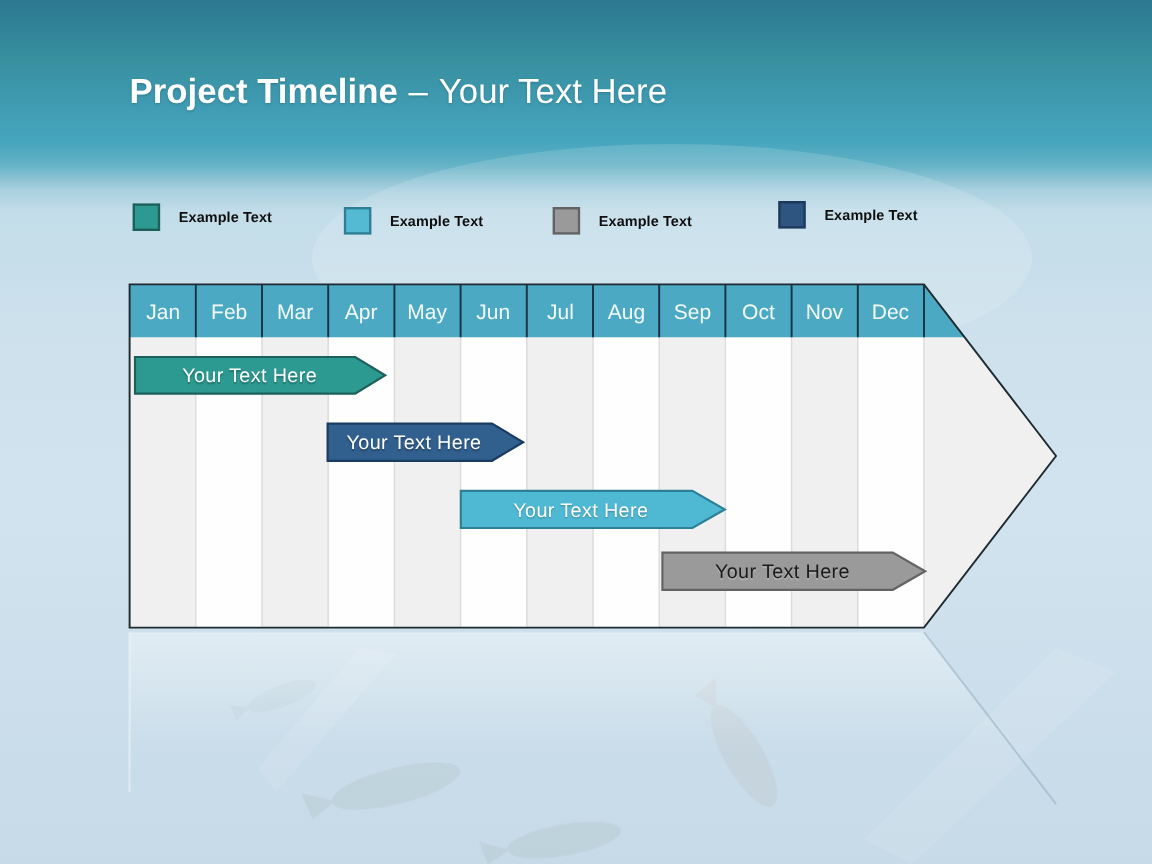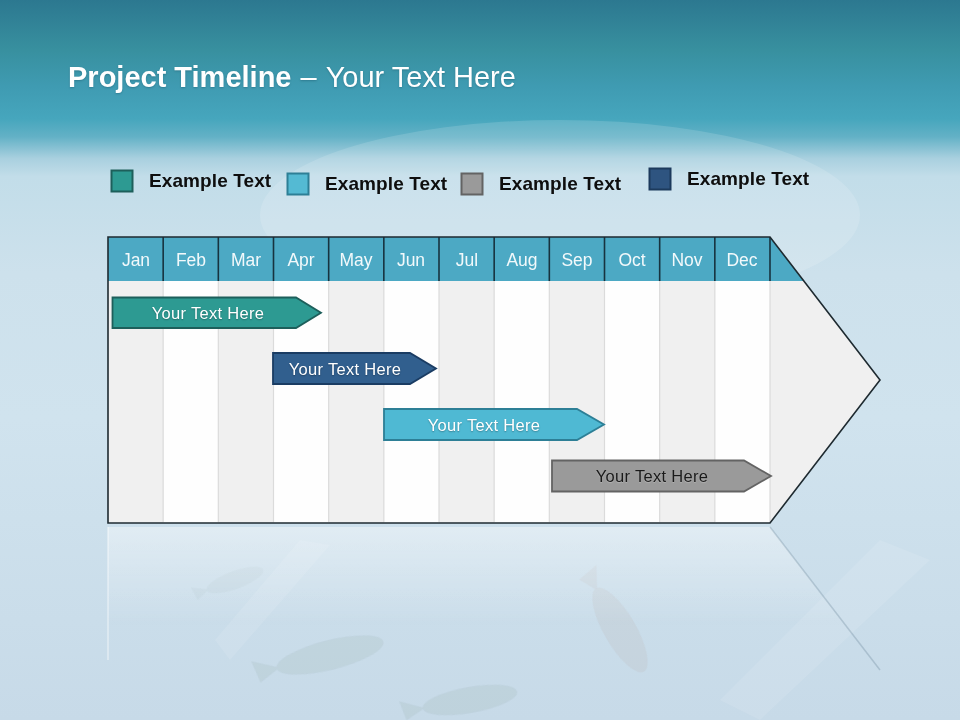--- a/index.html
+++ b/index.html
@@ -7,25 +7,25 @@
     position:relative;width:960px;height:720px;overflow:hidden;
     font-family:"Liberation Sans",sans-serif;
     background:linear-gradient(180deg,
       #2c7890 0%, #38909f 7%, #3f9bb2 12%, #46a6bd 16.5%,
       #63b1c6 19%, #a9d0df 22%, #c2dde9 24.5%,
       #cde1ec 38%, #d0e3ee 58%, #c7dae8 100%);
   }
   
   .title{position:absolute;left:68px;top:60px;display:flex;gap:9px;color:#ffffff;
          font-size:29px;line-height:1.2;text-shadow:0 1px 2px rgba(0,40,60,.25);}
-  .t-bold{font-weight:700;}
+  .t-bold{font-weight:700;margin-left:40px;}
   .t-sep,.t-reg{font-weight:400;}
   
   .legend-item{position:absolute;display:flex;align-items:center;gap:15px;}
-  .legend-label{font-size:19px;font-weight:700;color:#0e0e0e;letter-spacing:.1px;}
+  .legend-label{font-size:12px;font-weight:700;color:#0e0e0e;letter-spacing:.1px;}
   .legend-swatch{display:block;}
   
   text{font-family:"Liberation Sans",sans-serif;}
   .month-txt{fill:#f2f9fb;font-size:17.5px;}
   .bar-txt{font-size:16.5px;letter-spacing:.3px;text-shadow:0 1.5px 1.5px rgba(0,0,0,.30);}
   .bar-txt-dark{text-shadow:0 1px 1px rgba(255,255,255,.25);}
 </style>
 </head>
 <body>
 

